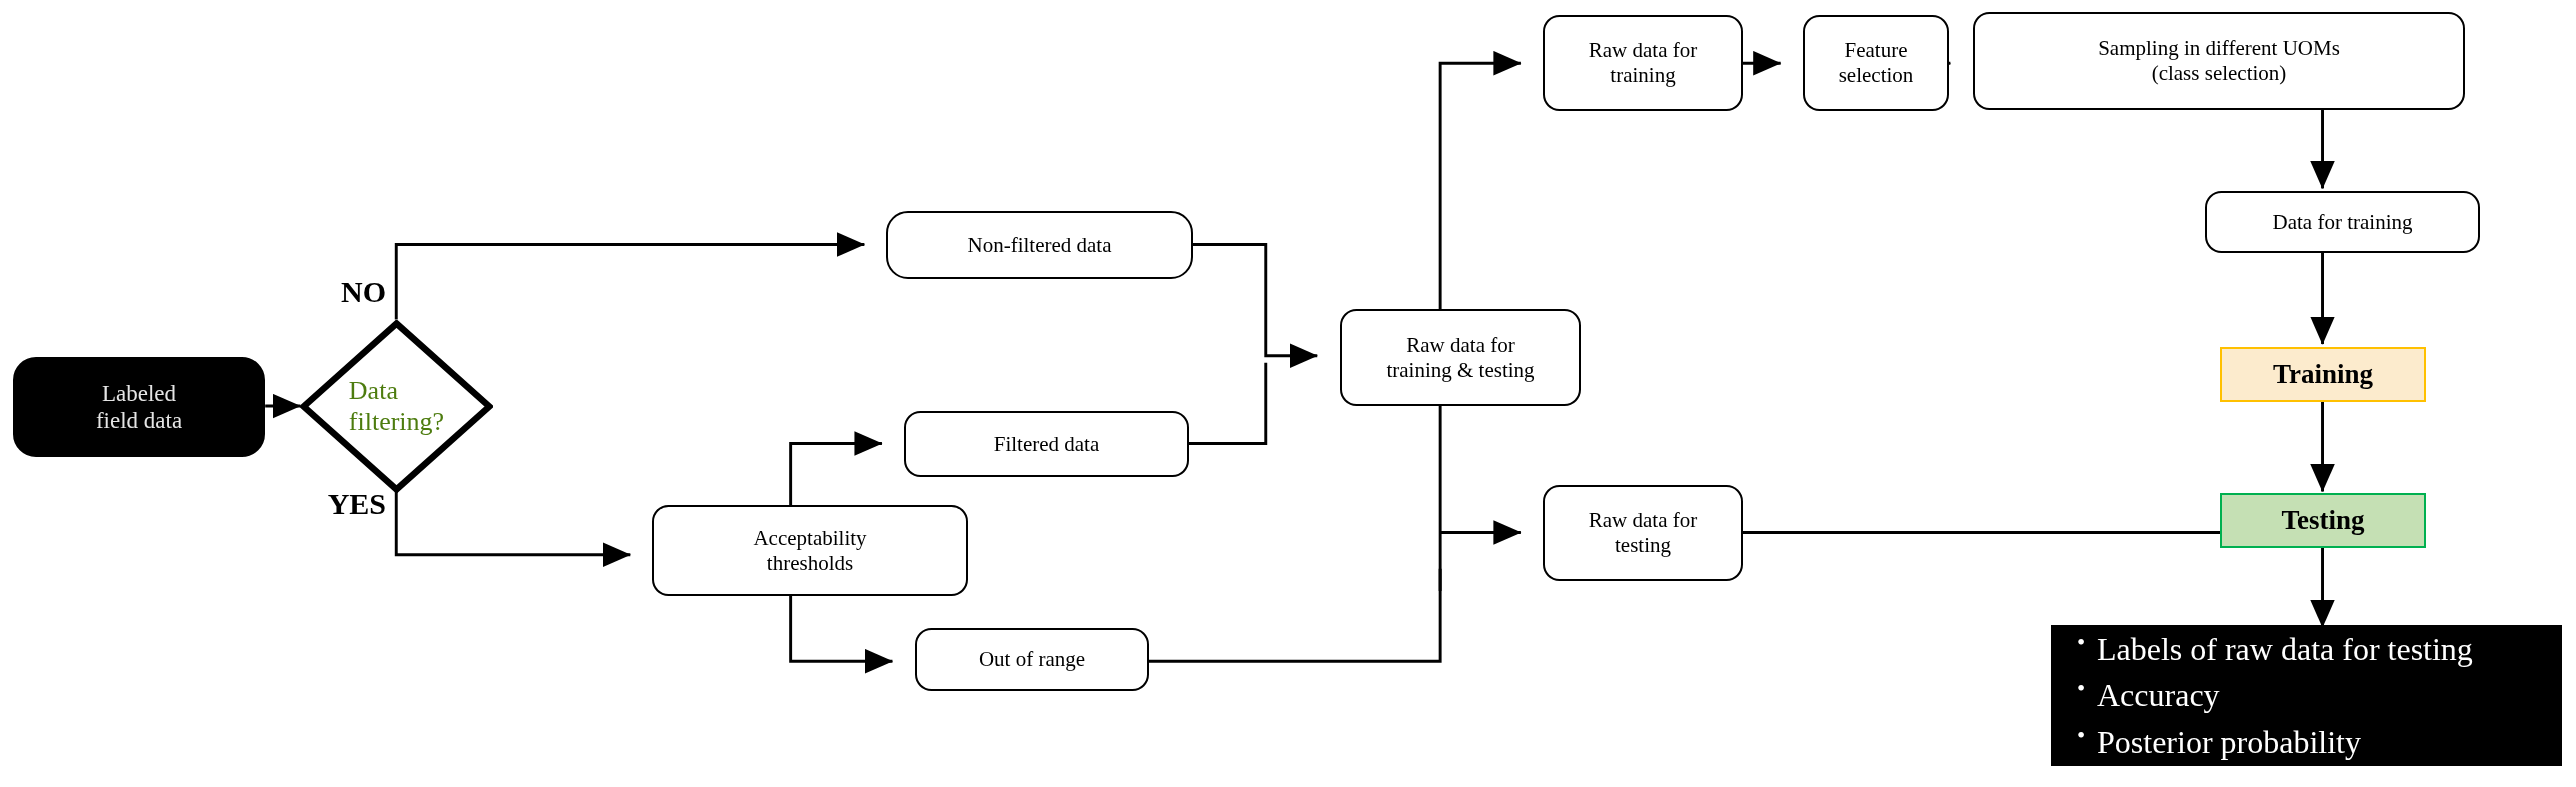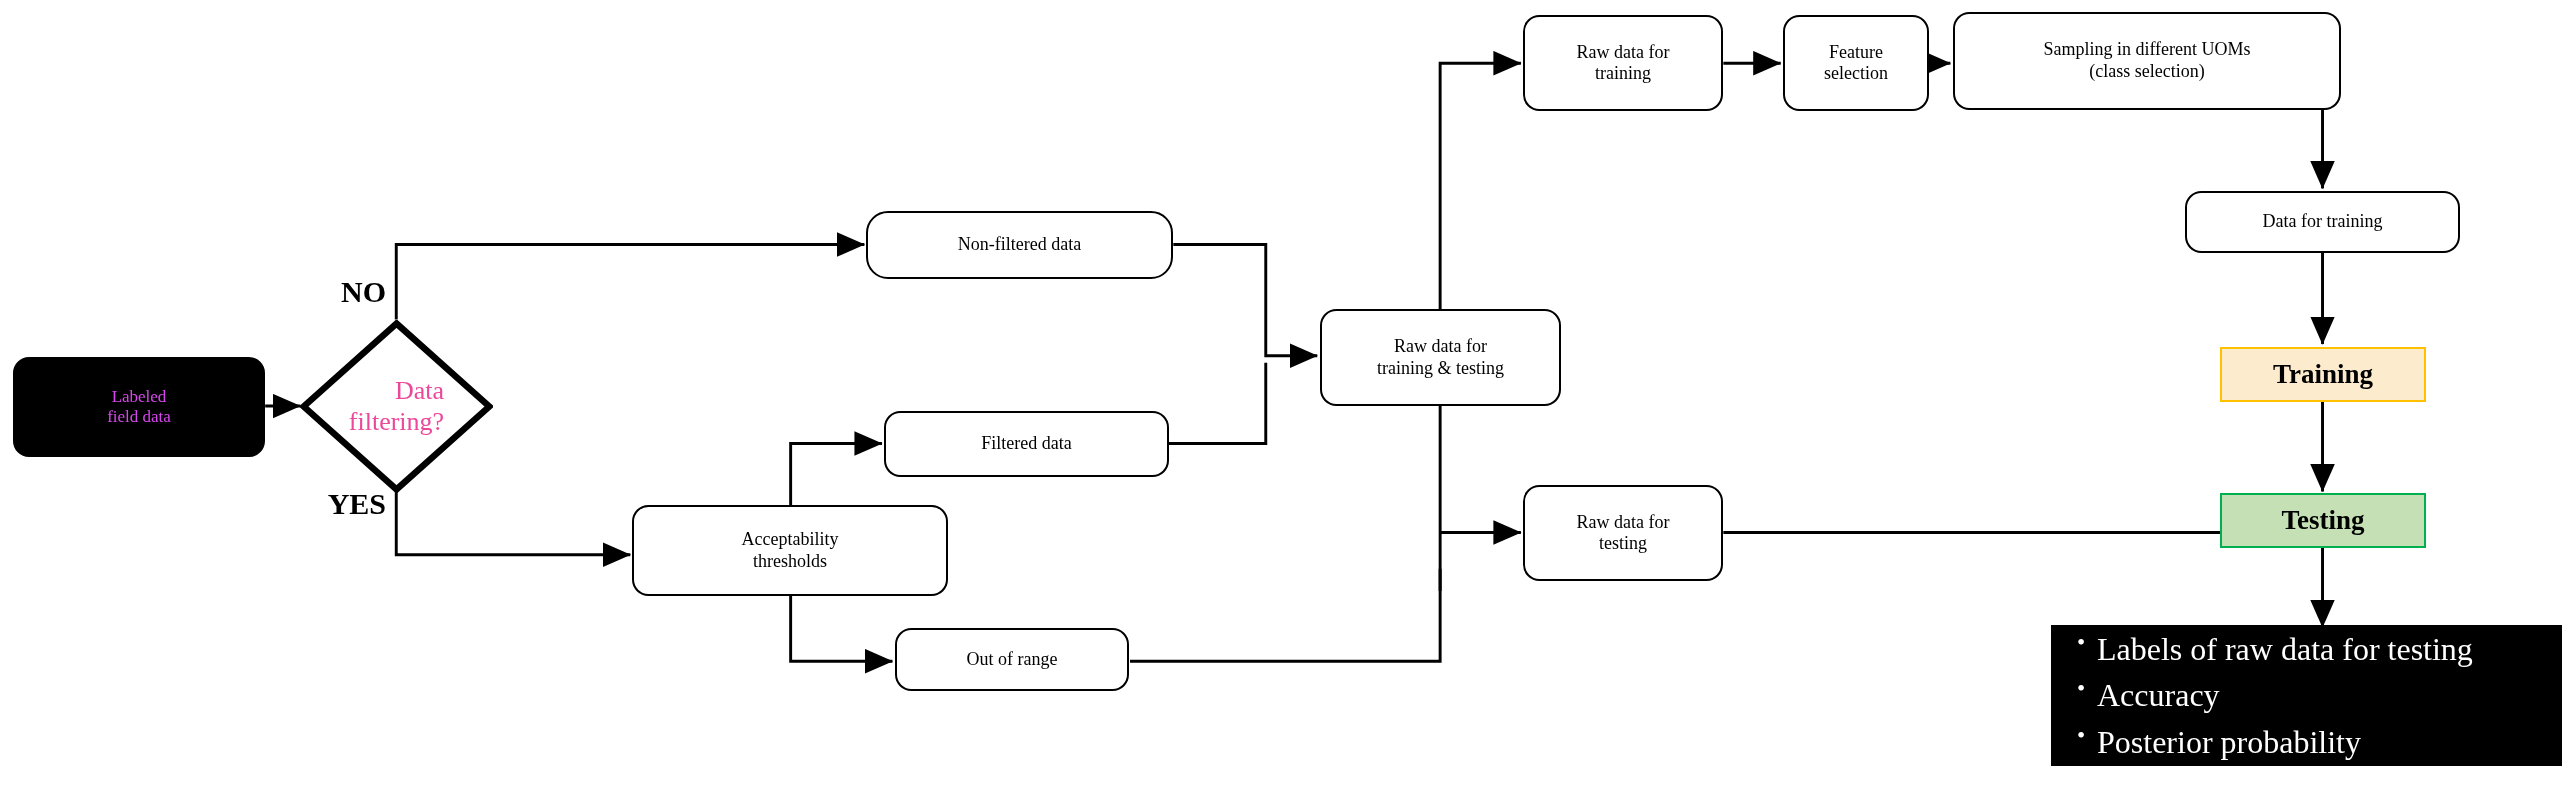--- a/index.html
+++ b/index.html
@@ -33,48 +33,49 @@
     align-items: center;
     justify-content: center;
     text-align: center;
     line-height: 1.18;
   }
   .rounded {
     border: 2.3px solid #000000;
     border-radius: 16.4px;
     background: #ffffff;
     color: #000000;
-    font-size: 18px;
+    font-size: 21px;
+    margin-left: 20px;
   }
   .rounded-dark {
     border: 2.3px solid #000000;
-    border-radius: 16px;
+    border-radius: 23px;
     background: #000000;
-    color: #d946ef;
-    font-size: 17px;
+    color: #e5e5e5;
+    font-size: 23px;
   }
   .diamond-wrap {
     position: absolute;
     display: flex;
     align-items: center;
     justify-content: center;
   }
   .diamond-shape {
     position: absolute;
     left: 0; top: 0;
     width: 100%;
     height: 100%;
   }
   .diamond-label {
     position: relative;
     z-index: 2;
     font-size: 26px;
-    text-align: right;
+    text-align: left;
     line-height: 1.18;
-    color: #ec4899;
+    color: #4d7c0f;
   }
   .edge-label {
     position: absolute;
     font-size: 30px;
     font-weight: bold;
     color: #000000;
     font-family: "Liberation Serif", "DejaVu Serif", serif;
   }
   .stage-box {
     position: absolute;
@@ -221,21 +222,21 @@
     </div>
   </div>
 
   <div class="node rounded" style="left:1783px; top:15px; width:146px; height:96px;">
     <div>
       <span>Feature</span><br>
       <span>selection</span>
     </div>
   </div>
 
-  <div class="node rounded" style="left:1953px; top:11.7px; width:388px; height:98px;justify-content:center;">
+  <div class="node rounded" style="left:1953px; top:11.7px; width:492px; height:98px;justify-content:center;">
     <div>
       <span>Sampling in different UOMs</span><br>
       <span>(class selection)</span>
     </div>
   </div>
 
   <div class="node rounded" style="left:2185px; top:191px; width:275px; height:62px;">Data for training</div>
 
   <div class="node rounded" style="left:1523px; top:485px; width:200px; height:96px;">
     <div>

